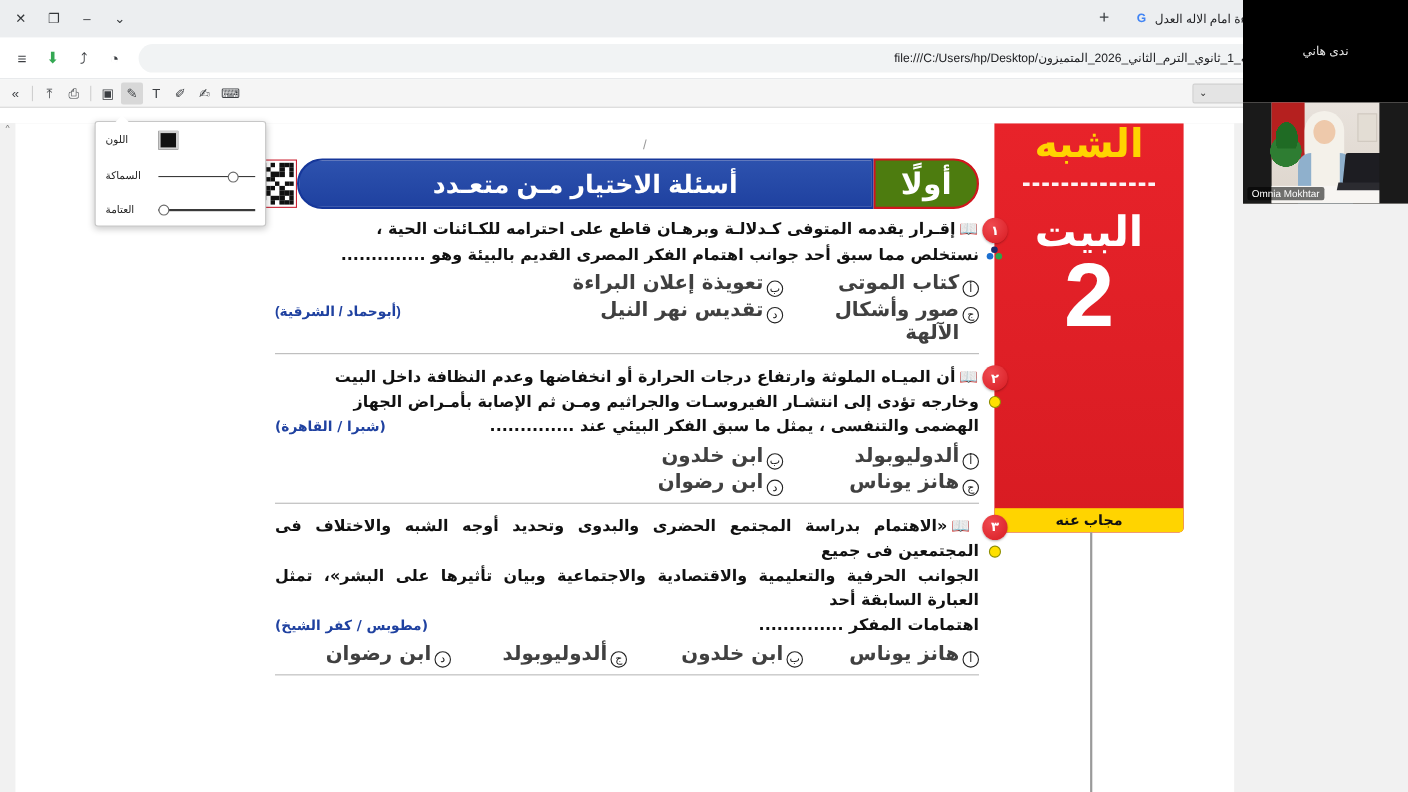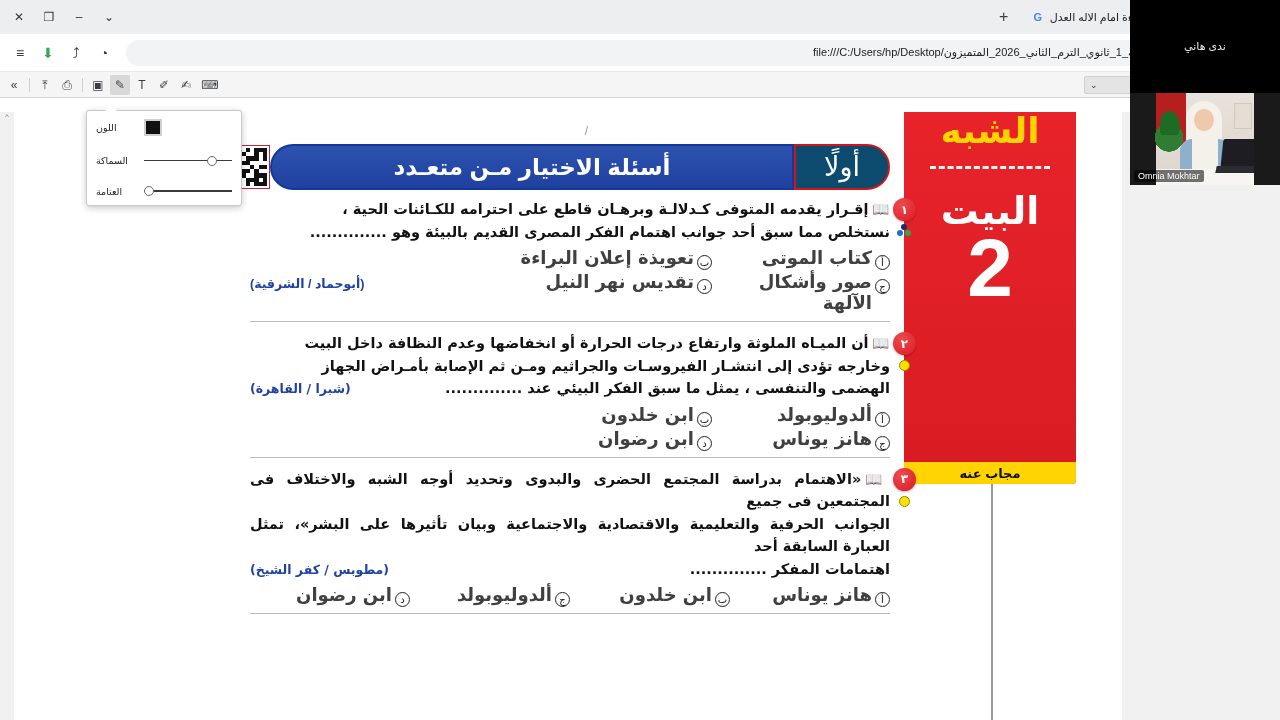--- a/index.html
+++ b/index.html
@@ -149,24 +149,24 @@
   }
 
   
   .banner {
     position: absolute; right: 232px; top: 32px;
     width: 620px; height: 46px;
     display: flex; align-items: stretch; flex-direction: row;
   }
   .banner .awwal {
     width: 96px;
-    background: #0c4a6e;
+    background: #4d7c0f;
     border-radius: 0 23px 23px 0;
     display: flex; align-items: center; justify-content: center;
-    color: #fff; font-size: 27px; font-weight: normal;
+    color: #fff; font-size: 27px; font-weight: bold;
     border: 2px solid #d0161d;
   }
   .banner .bluebar {
     flex: 1;
     background: linear-gradient(180deg,#2d52ae 0%,#1f41a0 100%);
     border: 2px solid #16379a;
     border-radius: 23px 0 0 23px;
     display: flex; align-items: center; justify-content: center;
     color: #fff; font-size: 23px; font-weight: bold; letter-spacing: .5px;
   }

